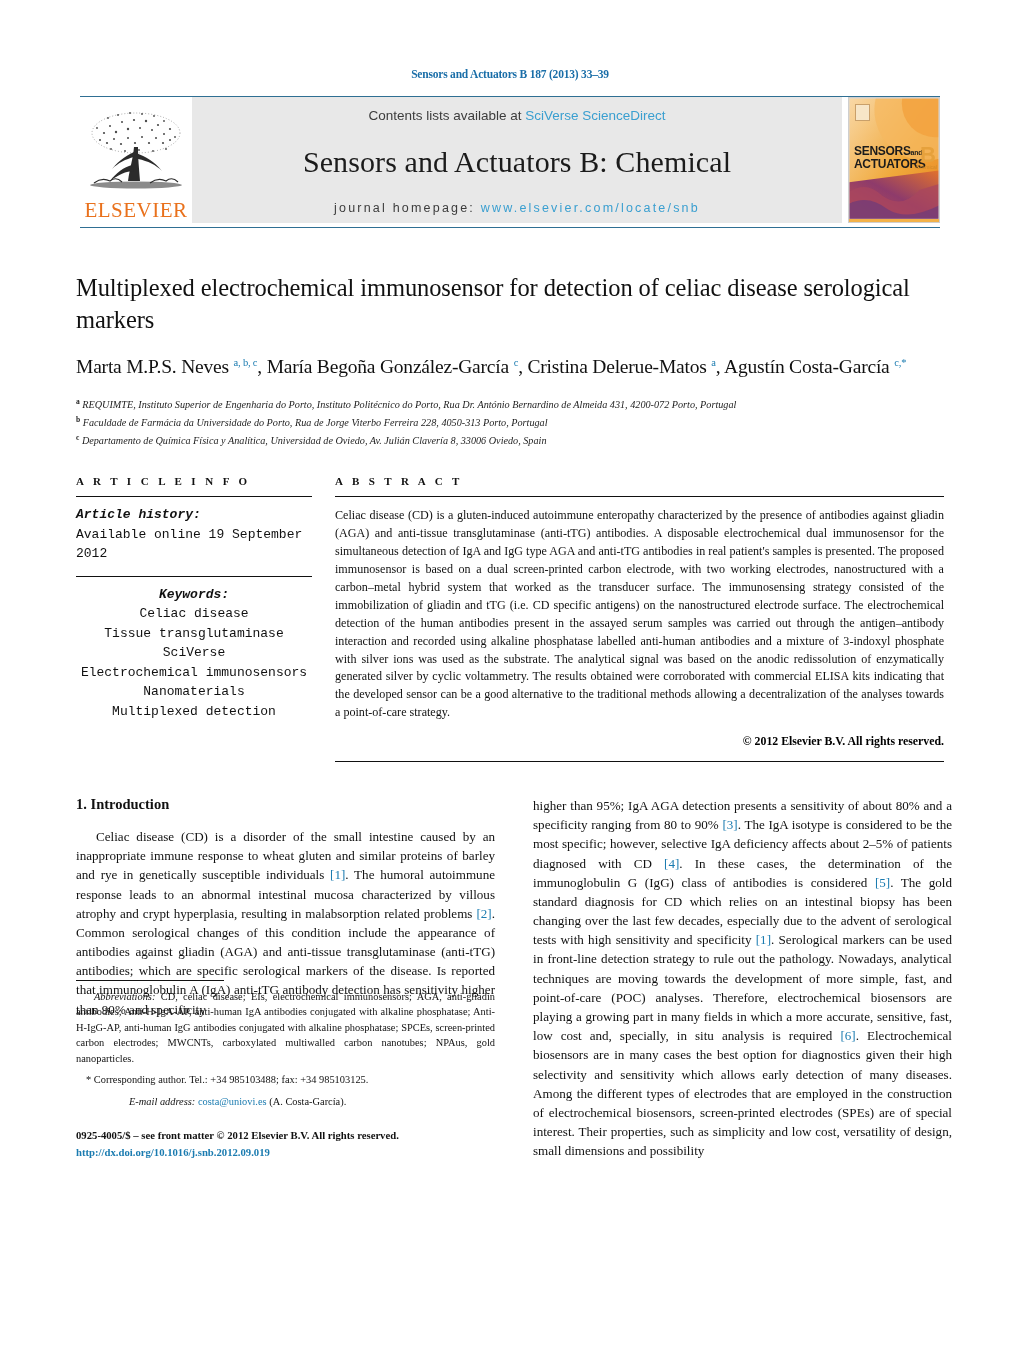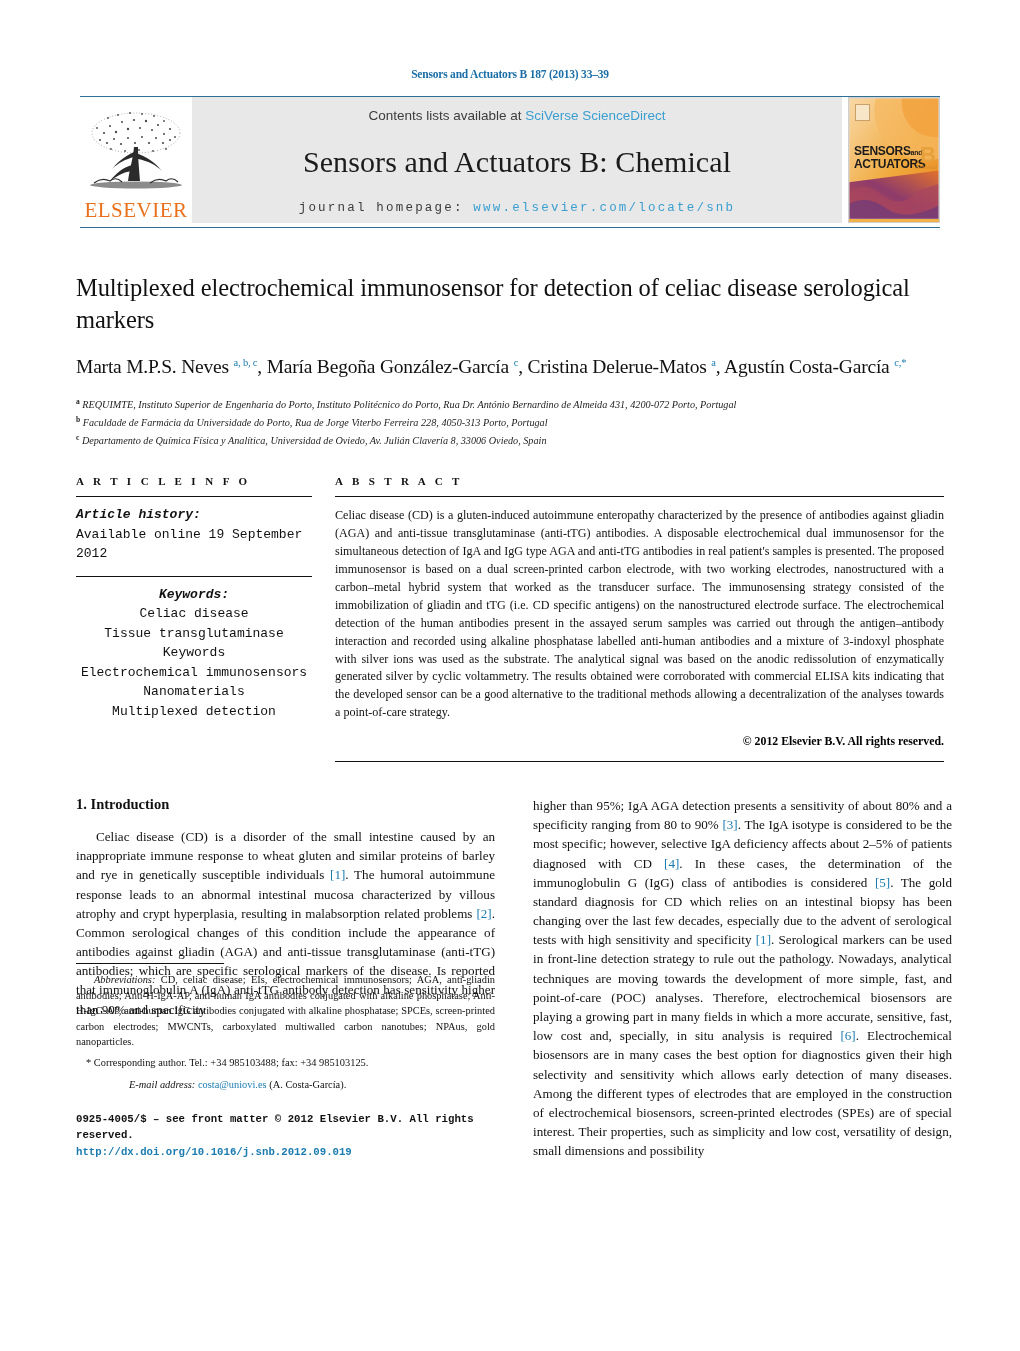--- a/index.html
+++ b/index.html
@@ -86,21 +86,21 @@
   .contents-line .sd {
     color: #3a9fd0;
   }
   .journal-title {
     font-family: "Liberation Serif", serif;
     font-size: 30px;
     color: #1b1b1b;
     letter-spacing: 0.1px;
   }
   .homepage-line {
-    font-family: Liberation Mono, monospace;
+    font-family: Liberation Sans, sans-serif;
     font-size: 12.5px;
     color: #3c3c3c;
     letter-spacing: 2.2px;
     text-align: center;
   }
   .homepage-line .url {
     color: #3a9fd0;
   }
 
   .cover-thumb {
@@ -323,21 +323,21 @@
     margin-top: 6px;
     padding-left: 10px;
     color: #111;
   }
   .fn-email { padding-left: 19px; }
   .fn-email .it { font-style: italic; margin-left: 34px; }
   .link { color: #1a7bb0; }
 
   .imprint {
     margin-top: 18px;
-    font-family: Liberation Mono, monospace;
+    font-family: Liberation Serif, serif;
     font-size: 10.7px;
     font-weight: bold;
     line-height: 1.55;
     color: #111;
   }
   .imprint .doi {
     color: #1a7bb0;
     font-weight: bold;
   }
 </style>
@@ -467,21 +467,21 @@
     <div class="col-info">
       <div class="sec-head">A R T I C L E    I N F O</div>
       <div class="hr-thin"></div>
       <div class="info-body">
         <span class="lbl">Article history:</span><br>
         <span>Available online 19 September 2012</span>
       </div>
       <div class="hr-thin2"></div>
       <div class="info-body kw-list">
         <span class="lbl">Keywords:</span><br>
-        <span><span>Celiac disease</span><br><span>Tissue transglutaminase</span><br><span>Keywords</span><br><span>Electrochemical immunosensors</span><br><span>Nanomaterials</span><br><span>Multiplexed detection</span></span>
+        <span><span>Celiac disease</span><br><span>Tissue transglutaminase</span><br><span>SciVerse</span><br><span>Electrochemical immunosensors</span><br><span>Nanomaterials</span><br><span>Multiplexed detection</span></span>
       </div>
     </div>
 
     <div class="col-abs">
       <div class="sec-head">A B S T R A C T</div>
       <div class="hr-thin"></div>
       <div class="abs-body">Celiac disease (CD) is a gluten-induced autoimmune enteropathy characterized by the presence of antibodies against gliadin (AGA) and anti-tissue transglutaminase (anti-tTG) antibodies. A disposable electrochemical dual immunosensor for the simultaneous detection of IgA and IgG type AGA and anti-tTG antibodies in real patient's samples is presented. The proposed immunosensor is based on a dual screen-printed carbon electrode, with two working electrodes, nanostructured with a carbon–metal hybrid system that worked as the transducer surface. The immunosensing strategy consisted of the immobilization of gliadin and tTG (i.e. CD specific antigens) on the nanostructured electrode surface. The electrochemical detection of the human antibodies present in the assayed serum samples was carried out through the antigen–antibody interaction and recorded using alkaline phosphatase labelled anti-human antibodies and a mixture of 3-indoxyl phosphate with silver ions was used as the substrate. The analytical signal was based on the anodic redissolution of enzymatically generated silver by cyclic voltammetry. The results obtained were corroborated with commercial ELISA kits indicating that the developed sensor can be a good alternative to the traditional methods allowing a decentralization of the analyses towards a point-of-care strategy.</div>
       <div class="abs-copy">© 2012 Elsevier B.V. All rights reserved.</div>
       <div class="hr-abs-bottom"></div>
     </div>

